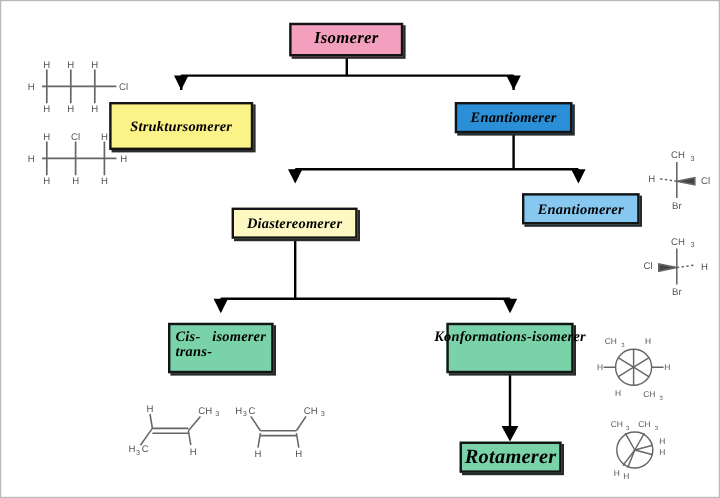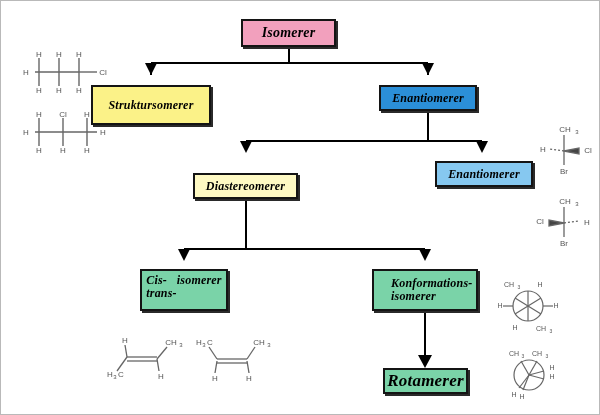--- a/index.html
+++ b/index.html
@@ -67,21 +67,21 @@
 
   <div class="node n-center" style="left:434px;top:160px;width:98px;height:26px;background:#86c8f0;font-size:12px;">
     <span>Enantiomerer</span>
   </div>
 
   <div class="node n-left" style="left:139px;top:268px;width:88px;height:42px;background:#7ad3a8;font-size:12px;flex-direction:row;align-items:flex-start;justify-content:center;">
     <span>Cis-trans-</span>
     <span>isomerer</span>
   </div>
 
-  <div class="node n-left" style="left:371px;top:268px;width:106px;height:42px;background:#7ad3a8;font-size:12px;flex-direction:column;align-items:flex-start;justify-content:center;">
+  <div class="node n-left" style="left:371px;top:268px;width:106px;height:42px;background:#7ad3a8;font-size:12px;align-items:flex-start;justify-content:center;">
     <span>Konformations-</span>
     <span>isomerer</span>
   </div>
 
   <div class="node n-center" style="left:382px;top:367px;width:85px;height:26px;background:#7ad3a8;font-size:17px;">
     <span>Rotamerer</span>
   </div>
 
   <svg class="mol" style="left:12px;top:48px;" width="98" height="46" viewBox="0 0 98 46">
     <g stroke-width="1.4">

